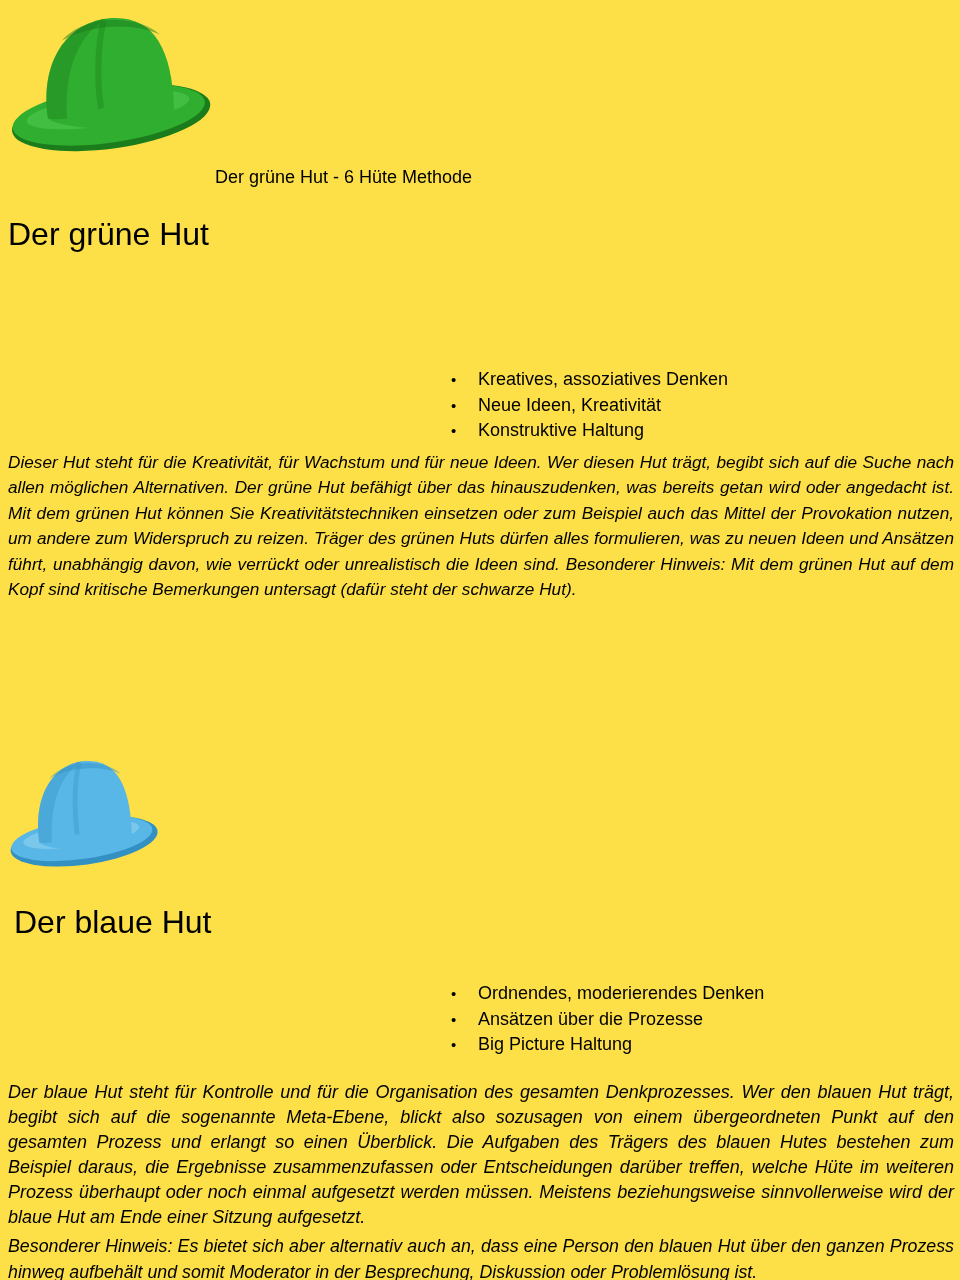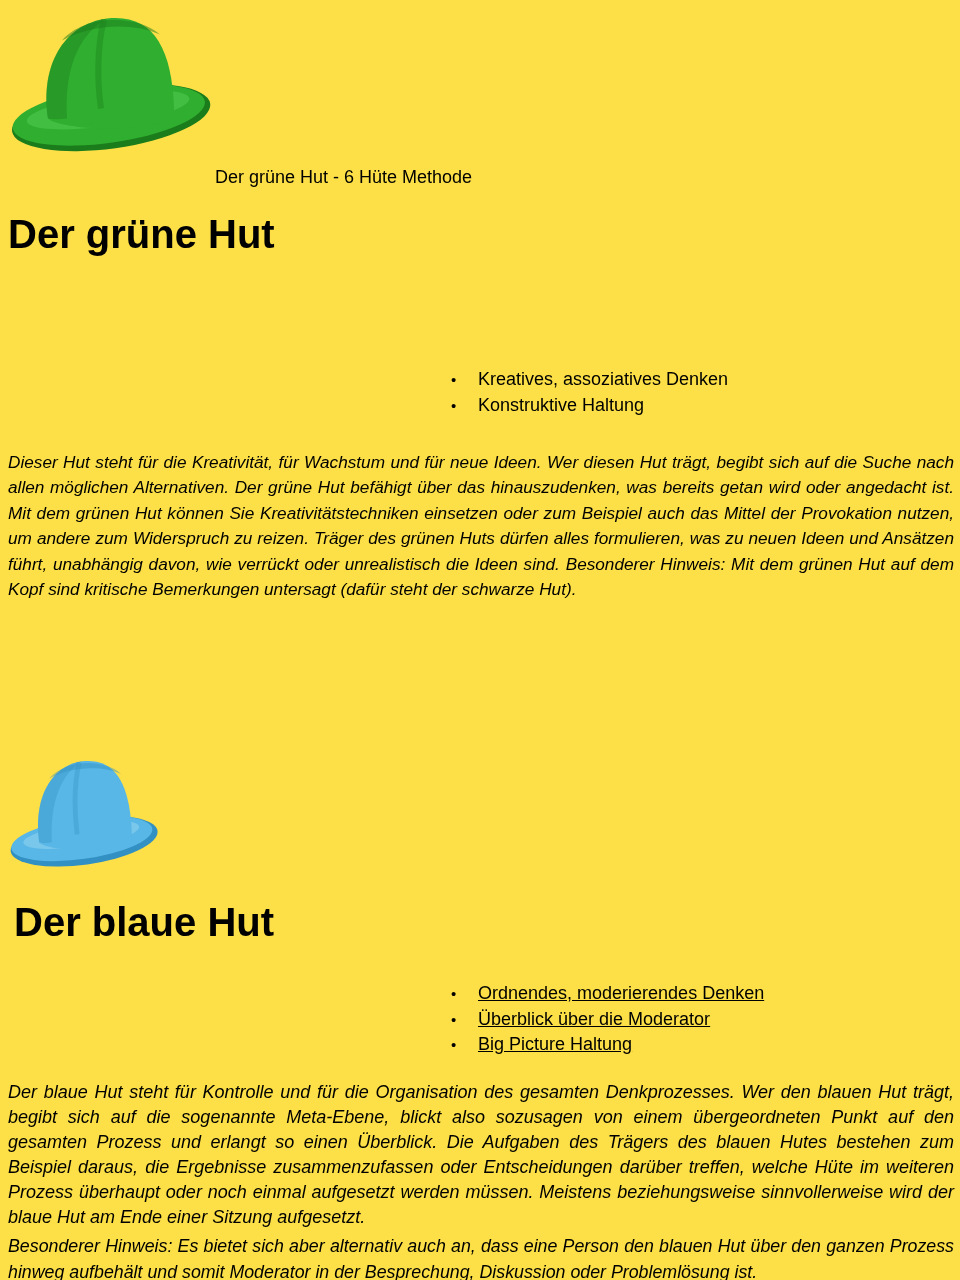--- a/index.html
+++ b/index.html
@@ -19,27 +19,27 @@
   .abs { position:absolute; }
 
   .hat-green { left:6px; top:6px; width:210px; height:146px; }
   .hat-blue  { left:6px; top:752px; width:156px; height:118px; }
   .hat-svg { width:100%; height:100%; display:block; }
 
   .caption { font-size:18px; line-height:22px; white-space:nowrap; }
   .caption-green { left:215px; top:166px; }
   .caption-blue  { left:162px; top:855px; }
 
-  .heading { font-size:40px; font-weight:700; line-height:40px; white-space:nowrap; }
+  .heading { font-size:32px; font-weight:400; line-height:40px; white-space:nowrap; }
   .heading-green { left:8px; top:214px; }
   .heading-blue  { left:8px; top:902px;margin-left:6px; }
 
   .bullets { list-style:none; font-size:18px; }
   .bullets-green { left:448px; top:367px; }
-  .bullets-blue  { left:448px; top:981px;text-decoration:underline; }
+  .bullets-blue  { left:448px; top:981px; }
   .bullets li {
     position:relative;
     padding-left:30px;
     line-height:25.5px;
   }
   .bullets li::before {
     content:"\2022";
     position:absolute;
     left:3px;
     top:0;
@@ -73,20 +73,21 @@
       <path fill="none" opacity="0.35" stroke-width="6" d="M98,13 C91,40 91,75 95,102" stroke="#1b7c1b"></path>
     </svg>
   </div>
 
   <div class="abs caption caption-green">Der grüne Hut - 6 Hüte Methode</div>
 
   <h1 class="abs heading heading-green">Der grüne Hut</h1>
 
   <ul class="abs bullets bullets-green">
     <li>Kreatives, assoziatives Denken</li>
+    <li>Neue Ideen, Kreativität</li>
     <li>Konstruktive Haltung</li>
   </ul>
 
   <p class="abs body-text body-green">Dieser Hut steht für die Kreativität, für Wachstum und für neue Ideen. Wer diesen Hut trägt, begibt sich auf die Suche nach allen möglichen Alternativen. Der grüne Hut befähigt über das hinauszudenken, was bereits getan wird oder angedacht ist. Mit dem grünen Hut können Sie Kreativitätstechniken einsetzen oder zum Beispiel auch das Mittel der Provokation nutzen, um andere zum Widerspruch zu reizen. Träger des grünen Huts dürfen alles formulieren, was zu neuen Ideen und Ansätzen führt, unabhängig davon, wie verrückt oder unrealistisch die Ideen sind. Besonderer Hinweis: Mit dem grünen Hut auf dem Kopf sind kritische Bemerkungen untersagt (dafür steht der schwarze Hut).</p>
 
   <div class="abs hat-blue">
     <svg class="hat-svg" viewBox="0 0 160 120" aria-hidden="true">
       <g transform="rotate(-8 80 90)">
         <ellipse cx="80" cy="91" rx="76" ry="24" fill="#3390c2"></ellipse>
         <ellipse cx="78" cy="88" rx="73" ry="21" fill="#58b7e6"></ellipse>
@@ -97,21 +98,21 @@
       <path opacity="0.45" d="M44,27 C60,8 99,5 118,22 C99,13 66,14 44,27 Z" fill="#3390c2"></path>
       <path fill="none" opacity="0.3" stroke-width="5" d="M75,10 C70,32 70,60 73,84" stroke="#3390c2"></path>
     </svg>
   </div>
 
 
   <h1 class="abs heading heading-blue">Der blaue Hut</h1>
 
   <ul class="abs bullets bullets-blue">
     <li>Ordnendes, moderierendes Denken</li>
-    <li>Überblick über die Moderator</li>
+    <li>Ansätzen über die Prozesse</li>
     <li>Big Picture Haltung</li>
   </ul>
 
   <p class="abs body-text body-blue">Der blaue Hut steht für Kontrolle und für die Organisation des gesamten Denkprozesses. Wer den blauen Hut trägt, begibt sich auf die sogenannte Meta-Ebene, blickt also sozusagen von einem übergeordneten Punkt auf den gesamten Prozess und erlangt so einen Überblick. Die Aufgaben des Trägers des blauen Hutes bestehen zum Beispiel daraus, die Ergebnisse zusammenzufassen oder Entscheidungen darüber treffen, welche Hüte im weiteren Prozess überhaupt oder noch einmal aufgesetzt werden müssen. Meistens beziehungsweise sinnvollerweise wird der blaue Hut am Ende einer Sitzung aufgesetzt.</p>
 
   <p class="abs body-text note-blue">Besonderer Hinweis: Es bietet sich aber alternativ auch an, dass eine Person den blauen Hut über den ganzen Prozess hinweg aufbehält und somit Moderator in der Besprechung, Diskussion oder Problemlösung ist.</p>
 
 </div>
 
 </body></html>

